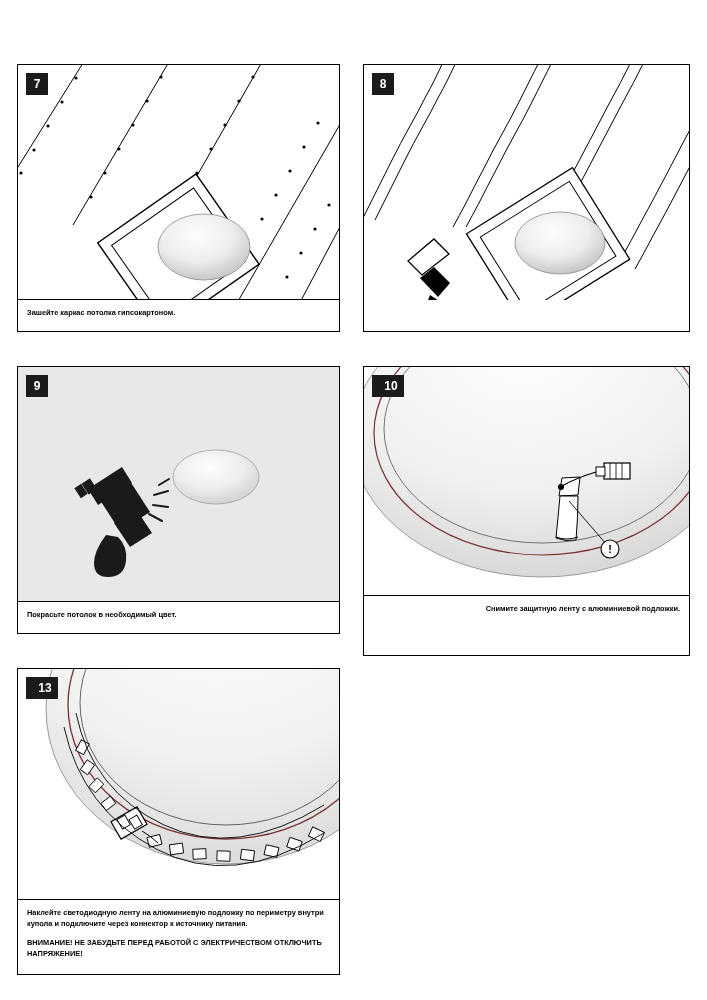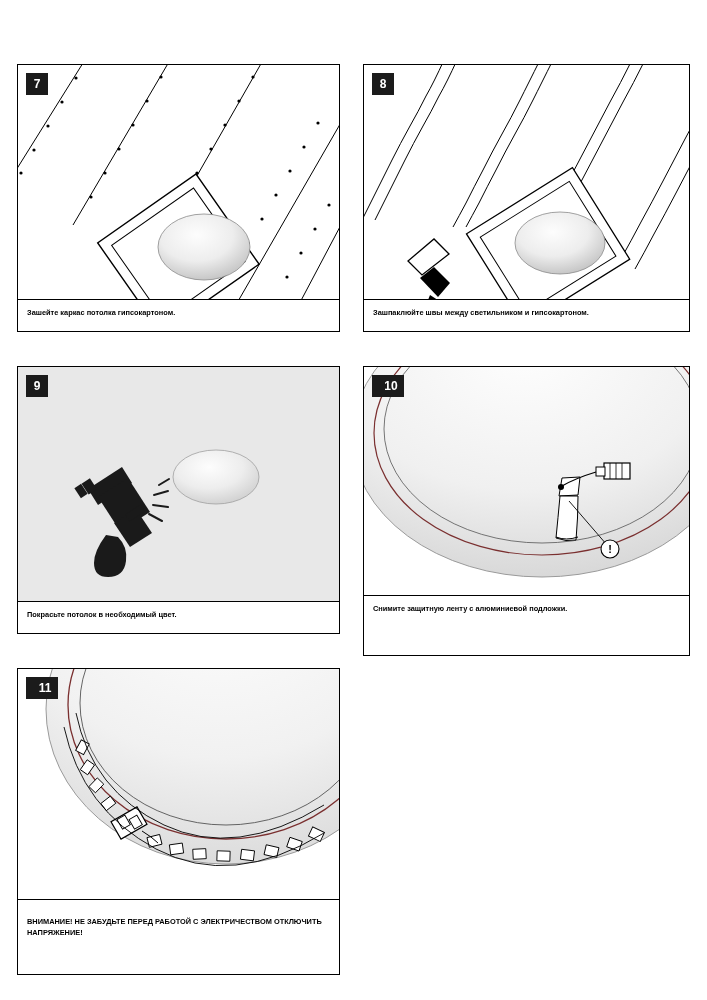--- a/index.html
+++ b/index.html
@@ -89,21 +89,21 @@
   #panel8  { left: 363px; top: 64px;  width: 327px; height: 268px; }
   #panel8 .art { height: 235px; }
   #panel8 .caption { height: 32px; }
 
   #panel9  { left: 17px;  top: 366px; width: 323px; height: 268px; }
   #panel9 .art { height: 235px; background:#e8e8e8; }
   #panel9 .caption { height: 32px; margin-top: 19px; }
 
   #panel10 { left: 363px; top: 366px; width: 327px; height: 290px; }
   #panel10 .art { height: 229px; }
-  #panel10 .caption { height: 60px; }
+  #panel10 .caption { height: 60px; text-align: right; }
 
   #panel11 { left: 17px;  top: 668px; width: 323px; height: 307px; }
   #panel11 .art { height: 231px; }
   #panel11 .caption { height: 75px; }
 
   svg { display: block; }
 </style>
 </head>
 <body>
 
@@ -208,23 +208,20 @@
         <ellipse cx="196" cy="178" rx="45" ry="31" fill="url(#domeGrad8)" stroke="#8a8a8a" stroke-width="0.8"></ellipse>
 
         <g>
           <path d="M44 196 l26 -22 l15 15 l-27 21 z" fill="#fff" stroke="#000" stroke-width="1.3"></path>
           <path d="M56 213 l14 -11 l16 16 l-12 14 z" fill="#000"></path>
           <path d="M66 230 q-6 14 -2 22 q5 9 14 4 q8 -6 2 -17 z" fill="#000"></path>
         </g>
       </svg>
     </div>
     <div class="stepnum">8</div>
-    <div class="caption">
-      <span>Зашпаклюйте швы между светильником и гипсокартоном.</span>
-    </div>
   </div>
 
   <div class="panel" id="panel9">
     <div class="art">
       <svg viewBox="0 0 321 235" width="321" height="235">
         <defs>
           <radialGradient id="domeGrad9" cx="42%" cy="32%" r="72%">
             <stop offset="0%" stop-color="#fdfdfd"></stop>
             <stop offset="55%" stop-color="#ededed"></stop>
             <stop offset="100%" stop-color="#cfcfcf"></stop>
@@ -340,19 +337,20 @@
           <rect x="96" y="144" width="30" height="20" transform="rotate(-30 111 154)" fill="#fff" stroke="#000" stroke-width="1.2"></rect>
           <rect x="101" y="148" width="9" height="11" transform="rotate(-30 105 153)" fill="#fff" stroke="#000" stroke-width="0.9"></rect>
           <rect x="113" y="148" width="9" height="11" transform="rotate(-30 117 153)" fill="#fff" stroke="#000" stroke-width="0.9"></rect>
           <path d="M124 162 q10 6 16 12" fill="none" stroke="#000" stroke-width="1"></path>
         </g>
 
         <path d="M46 58 q18 82 92 122 q76 40 168 -16" fill="none" stroke="#000" stroke-width="0.9"></path>
         <path d="M58 44 q16 78 88 112 q72 34 160 -20" fill="none" stroke="#000" stroke-width="0.9"></path>
       </svg>
     </div>
-    <div class="stepnum wide">11</div>
+    <div class="stepnum wide">13</div>
     <div class="caption">
+      <span>Наклейте светодиодную ленту на алюминиевую подложку по периметру внутри купола и подключите через коннектор к источнику питания.</span>
       <span class="warn">ВНИМАНИЕ! НЕ ЗАБУДЬТЕ ПЕРЕД РАБОТОЙ С ЭЛЕКТРИЧЕСТВОМ ОТКЛЮЧИТЬ НАПРЯЖЕНИЕ!</span>
     </div>
   </div>
 
 </div>
 
 </body></html>

